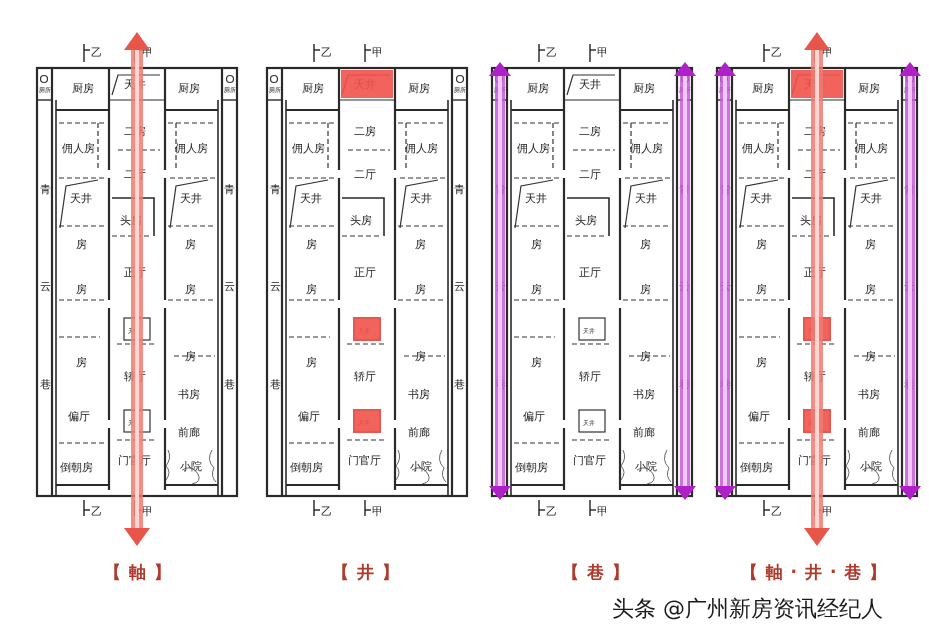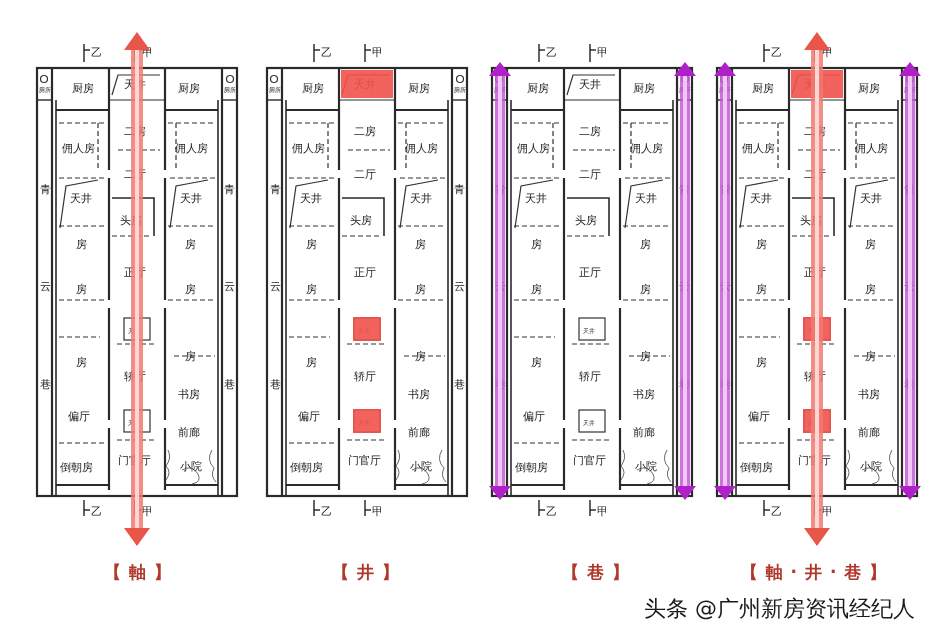--- a/index.html
+++ b/index.html
@@ -1,20 +1,20 @@
 <!DOCTYPE html>
 <html><head>
 <meta charset="utf-8">
 <style>
   html,body{margin:0;padding:0;background:#ffffff;}
   body{width:929px;height:640px;position:relative;overflow:hidden;font-family:"DejaVu Sans",sans-serif;}
   .plan{position:absolute;top:0;width:215px;height:560px;}
   .plan svg{position:absolute;left:0;top:0;overflow:visible;}
   .caption{position:absolute;top:561px;font-size:17px;color:#b0392c;font-weight:bold;letter-spacing:1px;white-space:nowrap;transform:translateX(-50%);}
-  .watermark{position:absolute;left:644px;top:594px;font-size:22px;color:#1a1a1a;white-space:nowrap;text-shadow:0 0 2px #fff,0 0 2px #fff;}
+  .watermark{position:absolute;left:612px;top:594px;font-size:22px;color:#1a1a1a;white-space:nowrap;text-shadow:0 0 2px #fff,0 0 2px #fff;}
   .lbl{font-family:"DejaVu Sans",sans-serif;font-size:11px;fill:#222;}
   .lbl-s{font-size:6px;}
 </style>
 </head>
 <body>
 
 <div class="plan" id="plan-0" style="left:32px;">
   <svg width="215" height="560" viewBox="0 0 215 560">
     <g stroke="#2a2a2a" fill="none" stroke-width="2.2">
 

